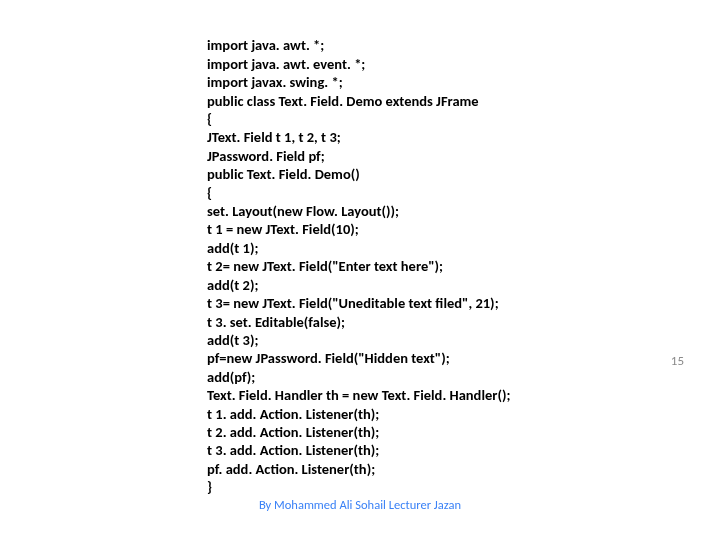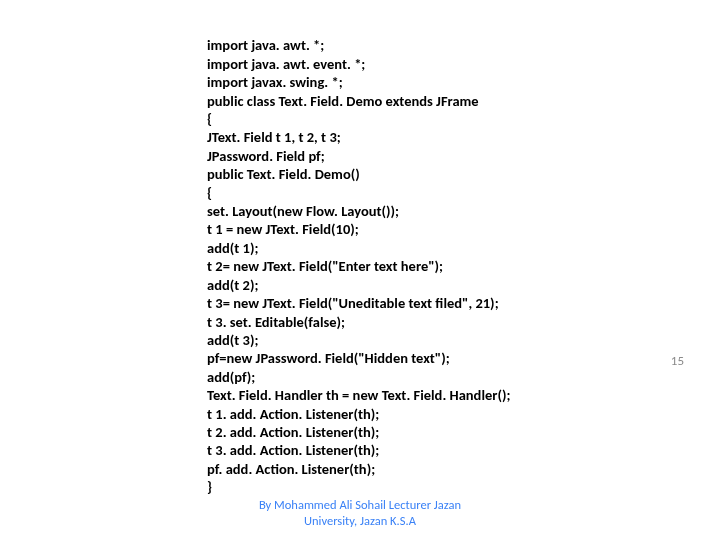--- a/index.html
+++ b/index.html
@@ -73,18 +73,17 @@
 <span>add(pf);</span>
 <span>Text. Field. Handler th = new Text. Field. Handler();</span>
 <span>t 1. add. Action. Listener(th);</span>
 <span>t 2. add. Action. Listener(th);</span>
 <span>t 3. add. Action. Listener(th);</span>
 <span>pf. add. Action. Listener(th);</span>
 <span>}</span></div>
 
   <div class="attribution">
     <span>By Mohammed Ali Sohail Lecturer Jazan</span><br>
-    <span>University, Jazan K.S.A</span>
   </div>
 
   <div class="page-num">15</div>
 
 </div>
 
 </body></html>

